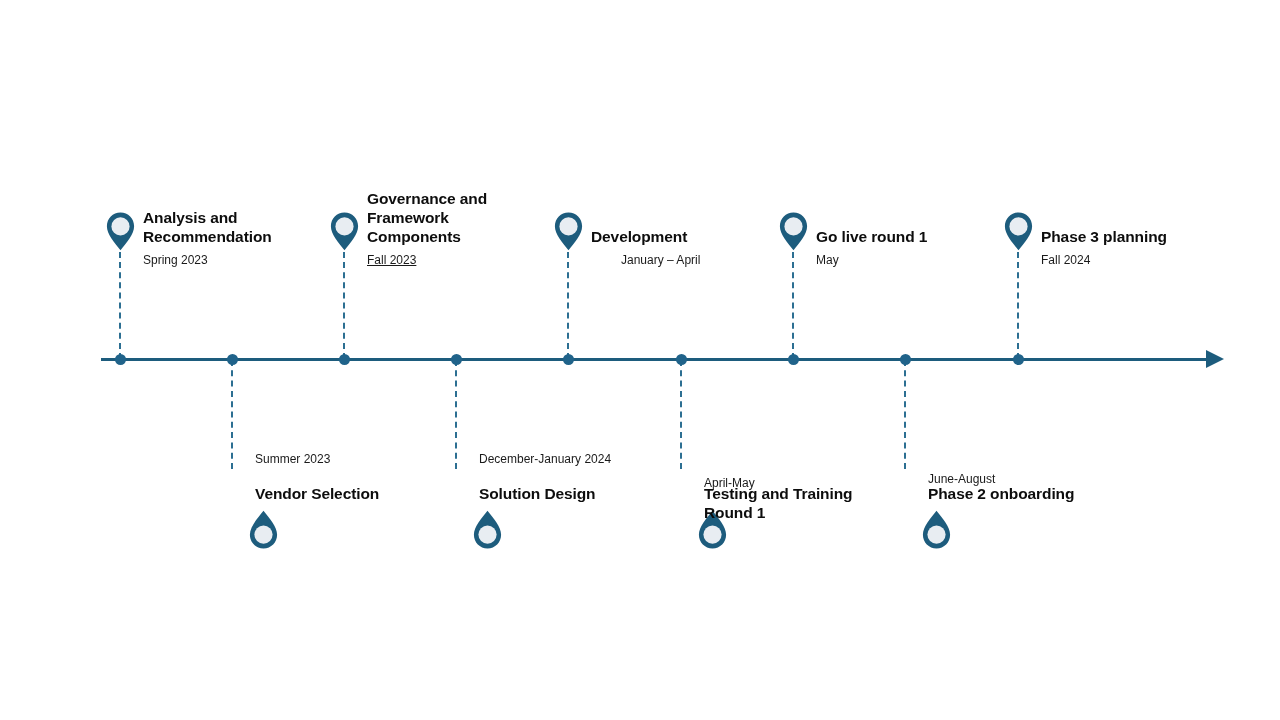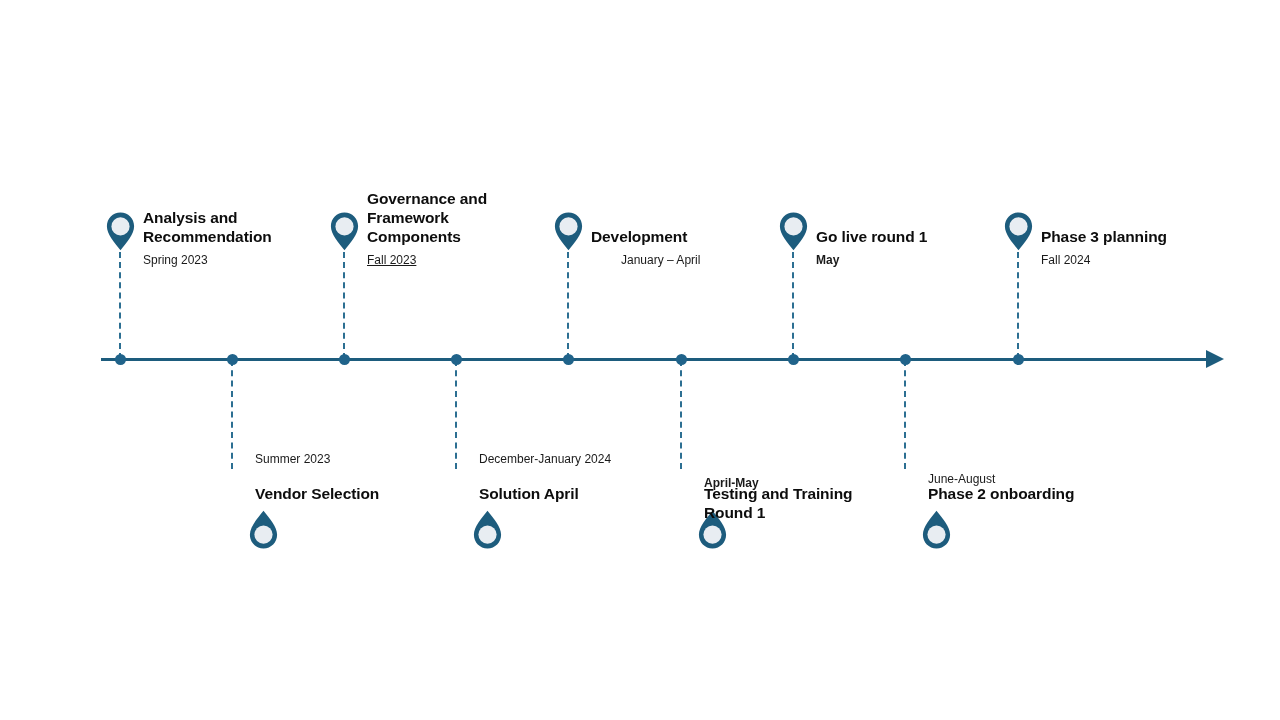--- a/index.html
+++ b/index.html
@@ -77,21 +77,21 @@
     letter-spacing: -0.1px;
     white-space: pre-line;
   }
   .ms-date {
     position: absolute;
     font-size: 12px;
     color: #1a1a1a;
     line-height: 14px;
     white-space: nowrap;
   }
-  .ms-date.bold { font-weight: bold; }
+  .ms-date.bold { font-weight: normal; }
 </style>
 </head>
 <body>
 
 <div id="timeline-canvas">
 
   <div class="axis-line"></div>
   <div class="axis-arrow"></div>
 
   <div id="layer-connectors">
@@ -175,21 +175,21 @@
   <div id="layer-labels">
       <div class="ms-title" style="left: 143px; top: 208px;">Analysis and
 Recommendation</div>
       <div class="ms-date" style="left: 143px; top: 253px;">Spring 2023</div>
       <div class="ms-title" style="left: 255px; top: 484px;">Vendor Selection</div>
       <div class="ms-date" style="left: 255px; top: 452px; text-align: center;">Summer 2023</div>
       <div class="ms-title" style="left: 367px; top: 189px;">Governance and
 Framework
 Components</div>
       <div class="ms-date" style="left: 367px; top: 253px; text-decoration: underline;">Fall 2023</div>
-      <div class="ms-title" style="left: 479px; top: 484px;">Solution April</div>
+      <div class="ms-title" style="left: 479px; top: 484px;">Solution Design</div>
       <div class="ms-date" style="left: 479px; top: 452px;">December-January 2024</div>
       <div class="ms-title" style="left: 591px; top: 227px;">Development</div>
       <div class="ms-date" style="left: 621px; top: 253px;">January – April</div>
       <div class="ms-title" style="left: 704px; top: 484px;">Testing and Training
 Round 1</div>
       <div class="ms-date bold" style="left: 704px; top: 476px;">April-May</div>
       <div class="ms-title" style="left: 816px; top: 227px;">Go live round 1</div>
       <div class="ms-date bold" style="left: 816px; top: 253px;">May</div>
       <div class="ms-title" style="left: 928px; top: 484px;">Phase 2 onboarding</div>
       <div class="ms-date" style="left: 928px; top: 452px; margin-top: 20px;">June-August</div>

